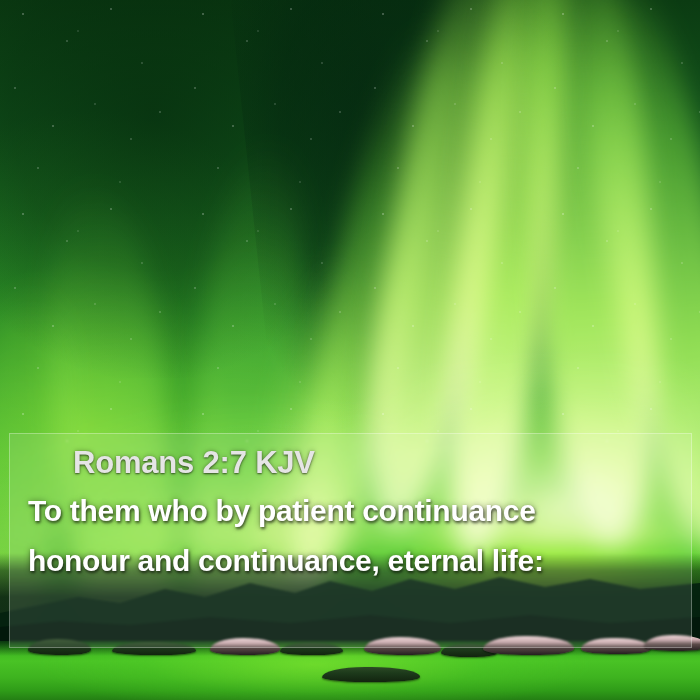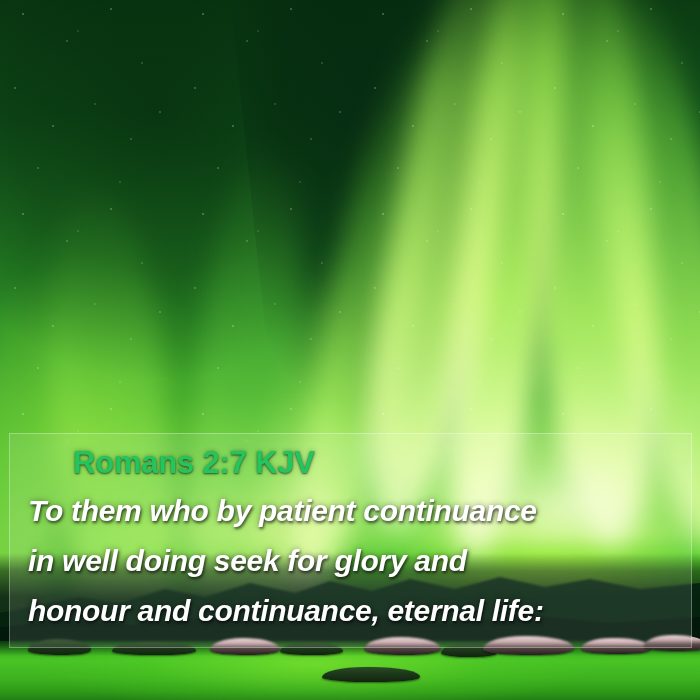--- a/index.html
+++ b/index.html
@@ -146,34 +146,33 @@
     backdrop-filter:blur(1px);
   }
   .verse-panel-inner {
     position:absolute; inset:0;
     padding:9px 0 0 18px;
   }
 
   .verse-ref {
     font-size:31px;
     font-weight:bold;
-    color:#22c55e;
+    color:#e5e5e5;
     letter-spacing:-0.2px;
     line-height:40px;
     text-shadow:0 1px 2px rgba(0,0,0,0.55), 0 0 5px rgba(0,0,0,0.35);
     white-space:nowrap;
     padding-left:45px;
   }
 
   .verse-body {
     margin-top:3px;
   }
   .verse-line {
     font-size:30px;
-    font-style:italic;
     font-weight:bold;
     color:#ffffff;
     line-height:50px;
     letter-spacing:-0.3px;
     white-space:nowrap;
     text-shadow:1px 2px 3px rgba(0,0,0,0.60), 0 0 6px rgba(0,0,0,0.40);
   }
 </style>
 </head>
 <body>
@@ -222,20 +221,19 @@
     <div class="rock dark" style="left:46%; top:44%;  width:14%; height:26%;"></div>
   </div>
 
   <div class="verse-panel">
     <div class="verse-panel-inner">
 
       <div class="verse-ref">Romans 2:7 KJV</div>
 
       <div class="verse-body">
         <div class="verse-line">To them who by patient continuance</div>
-        <div class="verse-line">in well doing seek for glory and</div>
         <div class="verse-line">honour and continuance, eternal life:</div>
       </div>
 
     </div>
   </div>
 
 </div>
 
 </body></html>

